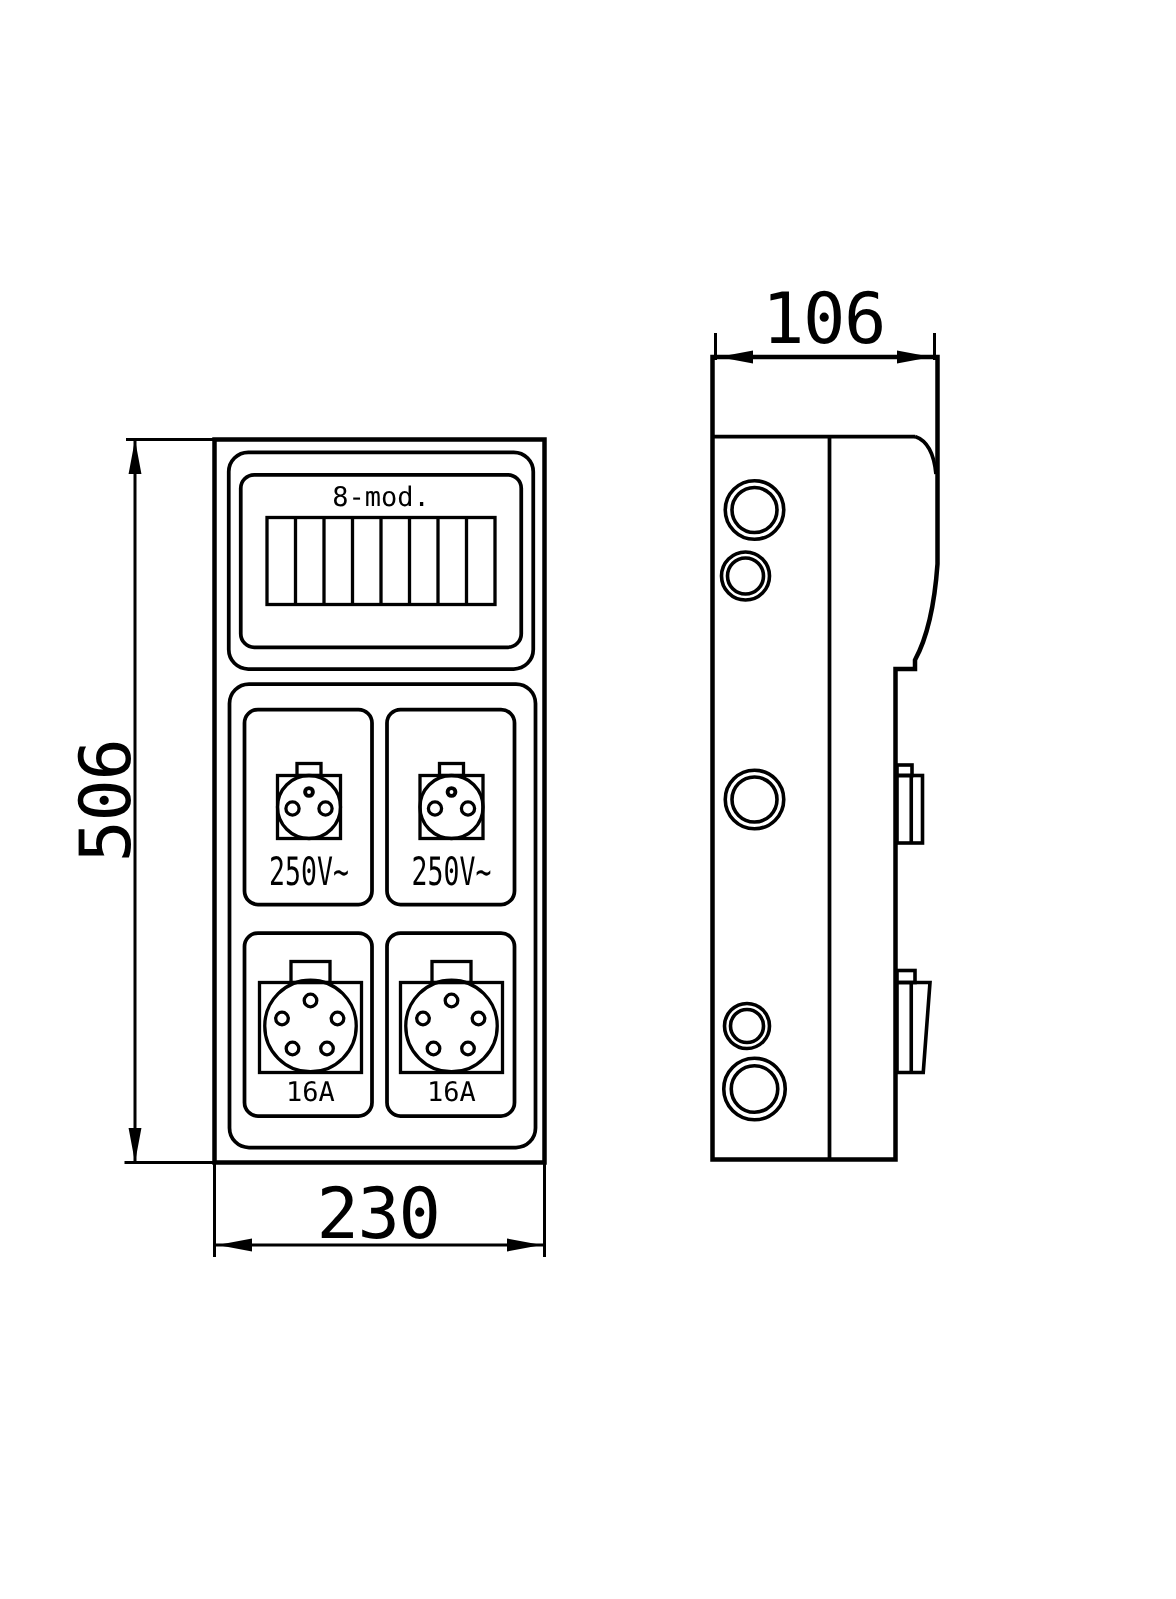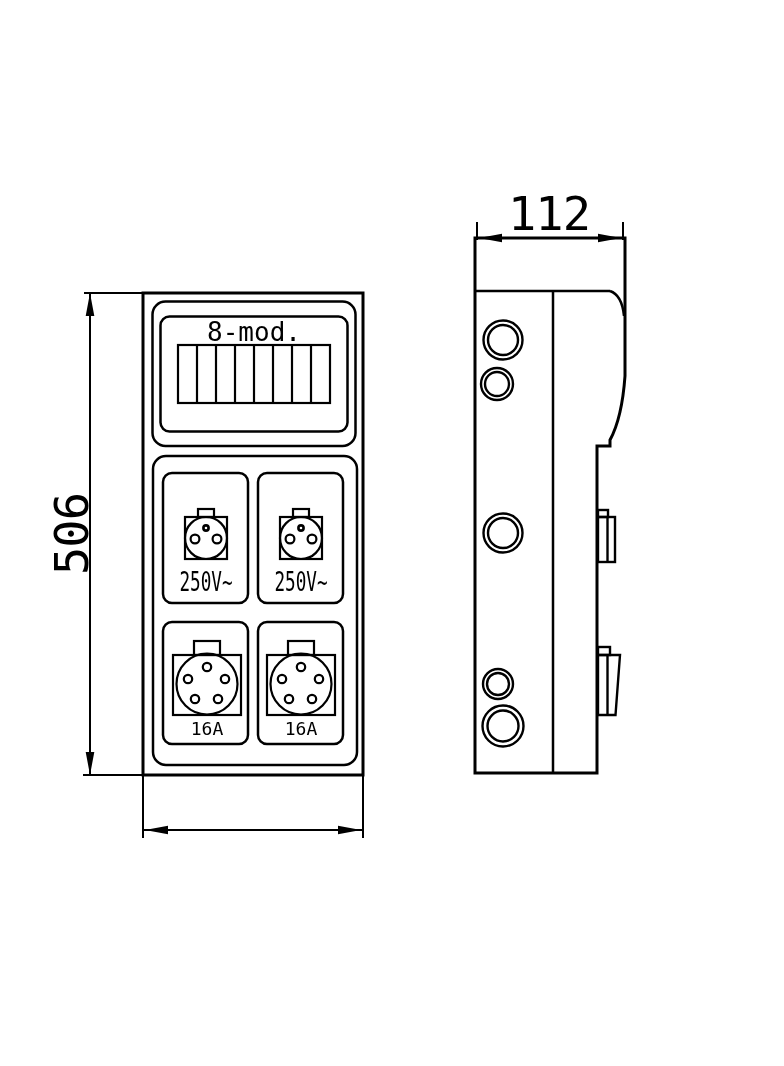--- a/index.html
+++ b/index.html
@@ -8,21 +8,21 @@
     font-family:"DejaVu Sans Mono","Liberation Mono",monospace;color:#000;
     overflow:hidden;
   }
   .linework{position:absolute;left:0;top:0;}
   .txt{
     position:absolute;line-height:1;white-space:nowrap;
     transform:translate(-50%,-50%);color:#000;
   }
   .txt-dim{font-size:47px;letter-spacing:-1px;}
   .txt-dim-vert{transform:translate(-50%,-50%) rotate(-90deg);}
-  .txt-module{font-size:26px;}
+  .txt-module{font-size:18px;}
   .txt-socket{font-size:26px;transform:translate(-50%,-50%) scaleX(.68);}
   .txt-amp{font-size:18px;}
 </style>
 </head>
 <body>
 
 <div class="canvas">
 
   <svg class="linework" width="784" height="1066" viewBox="0 0 784 1066">
 
@@ -158,14 +158,15 @@
 
   <div class="txt txt-module" style="left:254px;top:332px;">8-mod.</div>
 
   <div class="txt txt-socket" style="left:206px;top:582px;">250V~</div>
   <div class="txt txt-socket" style="left:301px;top:582px;">250V~</div>
 
   <div class="txt txt-amp" style="left:207px;top:729px;">16A</div>
   <div class="txt txt-amp" style="left:301px;top:729px;">16A</div>
 
   <div class="txt txt-dim txt-dim-vert" style="left:71px;top:534px;">506</div>
-  <div class="txt txt-dim" style="left:549px;top:213px;">112</div>
+  <div class="txt txt-dim" style="left:252px;top:810px;">230</div>
+  <div class="txt txt-dim" style="left:549px;top:213px;">106</div>
 </div>
 
 </body></html>

